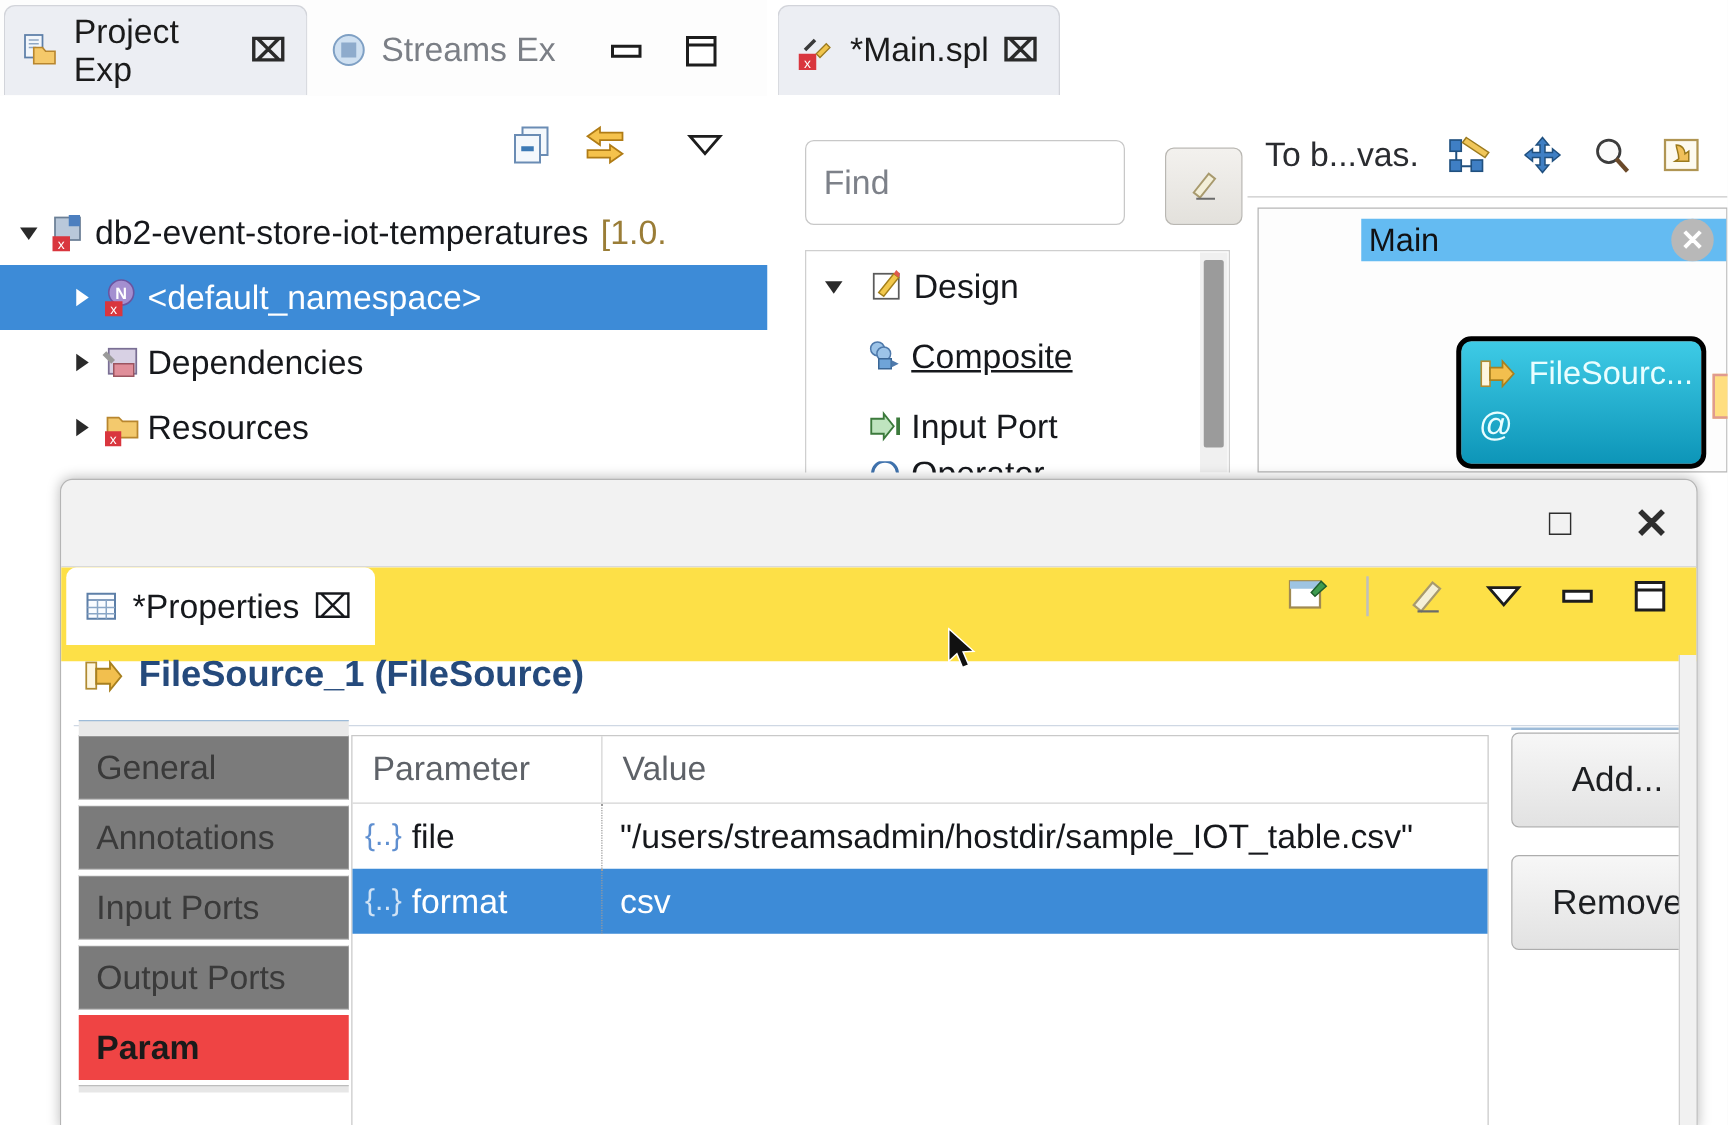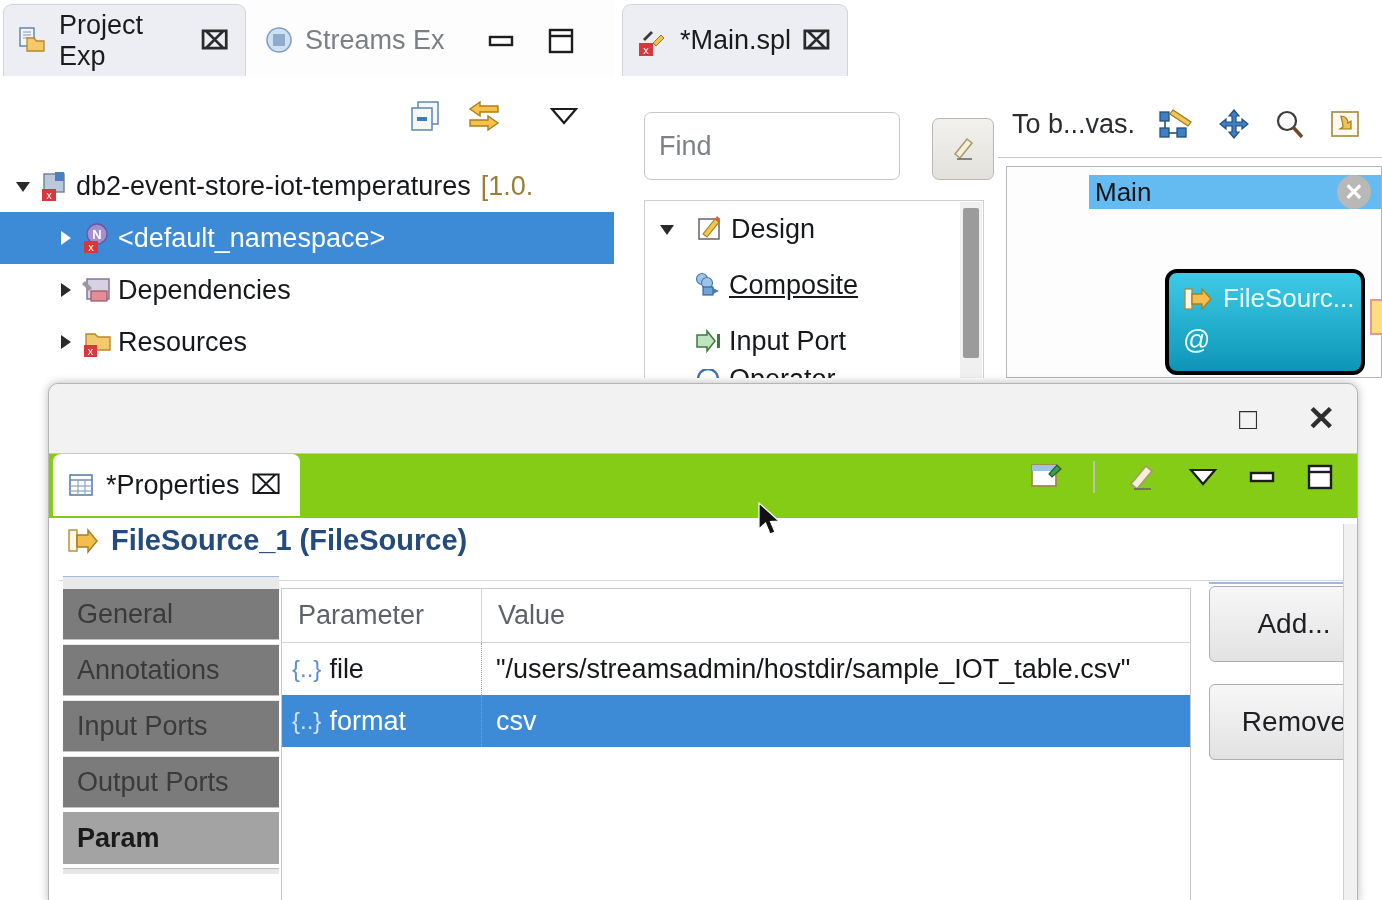--- a/index.html
+++ b/index.html
@@ -105,42 +105,42 @@
   
   #props-dialog {
     position: absolute; left: 48px; top: 383px; width: 1310px; height: 520px;
     background: #f1f1f1; border: 1px solid #b5b5b5; border-radius: 10px 10px 0 0;
     box-shadow: 0 0 10px rgba(0,0,0,.28);
   }
   #props-titlebar { position:absolute; left:0; top:0; width:100%; height:70px;
     background:#f2f2f2; border-radius:10px 10px 0 0; border-bottom:1px solid #c6c6c6; }
   #props-body { position:absolute; left:0; top:70px; right:0; bottom:0; background:#ffffff; }
 
-  #props-tabrow { position:absolute; left:0; top:0; width:100%; height:64px; background:#84cc16; }
+  #props-tabrow { position:absolute; left:0; top:0; width:100%; height:75px; background:#fde047; }
   #props-tab {
     position:absolute; left: 4px; top: 0; height: 62px; padding: 0 18px 0 14px;
     background: #ffffff; border-radius: 8px 8px 0 0;
     display:flex; align-items:center; gap:11px; font-size: 27px; color:#16181c;
   }
   #props-viewtoolbar { position:absolute; right: 22px; top: 6px; display:flex; align-items:center; gap: 28px; }
 
   #props-heading {
     position:absolute; left: 18px; top: 70px; display:flex; align-items:center; gap:12px;
     font-size: 29px; font-weight: bold; color: #254a7c;
   }
   #props-hr { position:absolute; left: 10px; top: 126px; right: 10px; height: 1px; background: #cfd8e4; }
 
   #side-tabs { position:absolute; left: 14px; top: 134px; width: 216px; }
   .side-tab {
     height: 52px; margin-bottom: 4px; display:flex; align-items:center;
     padding-left: 14px; font-size: 27px;
     background: #7b7b7b; color: #3a3a3a;
     border-top: 1px solid #ebebeb; border-bottom: 1px solid #c2c2c2;
   }
-  .side-tab.selected { background: #a3a3a3; color: #1a1a1a; font-weight: bold; border:none; }
+  .side-tab.selected { background: #ef4444; color: #1a1a1a; font-weight: bold; border:none; }
   #side-tabs-top-strip { position:absolute; left:14px; top:122px; width:216px; height:14px; background:#e9e9e9; border-top:1px solid #9dbbd8; }
 
   #param-table {
     position:absolute; left: 232px; top: 134px; width: 910px; height: 380px;
     background: #ffffff; border: 1px solid #c9c9c9;
   }
   .pt-head { display:flex; height: 54px; border-bottom:1px solid #d4d4d4; }
   .pt-head > div { font-size: 27px; color: #5e6268; display:flex; align-items:center; padding-left: 16px; }
   .pt-col-param { width: 200px; border-right: 1px solid #d4d4d4; }
   .pt-col-value { flex: 1; }

